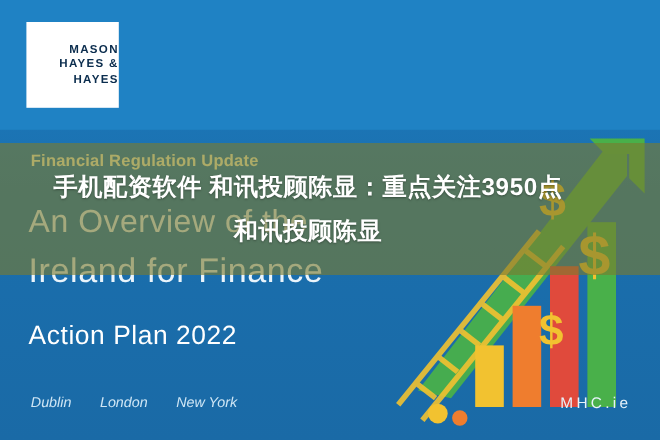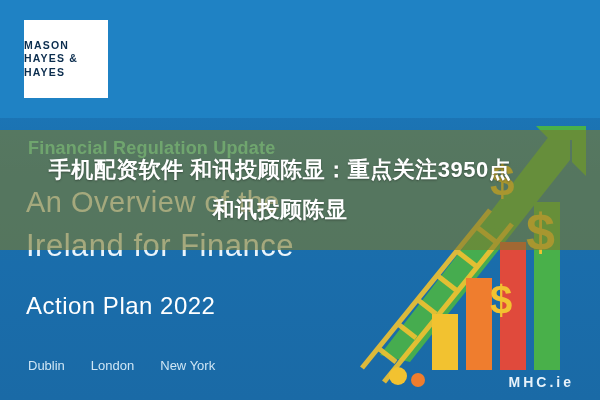--- a/index.html
+++ b/index.html
@@ -30,37 +30,37 @@
     background: #1f82c4;
   }
   
   .logo-box {
     position: absolute;
     left: 24px; top: 20px;
     width: 84px; height: 78px;
     background: #ffffff;
     display: flex;
     flex-direction: column;
-    align-items: flex-start;
+    align-items: flex-end;
     justify-content: center;
     line-height: 1.25;
   }
   .logo-line {
     font-size: 10.5px;
     letter-spacing: 1.2px;
     color: #0b2d4e;
     font-weight: 600;
     text-align: center;
   }
   
   .eyebrow {
     position: absolute;
     left: 28px; top: 138px;
-    font-size: 18px;
-    color: #5eead4;
+    font-size: 15px;
+    color: #fef9c3;
     font-weight: 700;
     letter-spacing: 0.2px;
   }
   .head-1, .head-2, .head-3, .head-4 {
     position: absolute;
     left: 26px;
     color: #ffffff;
     font-weight: 400;
     letter-spacing: 0.5px;
     white-space: nowrap;
@@ -69,28 +69,29 @@
   .head-2 { top: 228px; font-size: 31px; color:#eaf4fb;}
   .head-4 { top: 292px; font-size: 24px; font-weight: 500; color:#ffffff; }
   
   .cities {
     position: absolute;
     left: 28px; top: 358px;
     display: flex;
     gap: 26px;
     font-size: 13px;
     color: #cfe6f5;
+    font-style: italic;
   }
   .mhc-ie {
     position: absolute;
-    right: 26px; bottom: 10px;
+    right: 26px; bottom: 26px;
     font-size: 14px;
     letter-spacing: 3px;
     color: #e7f2fa;
-    font-weight: 700;
+    font-weight: 400;
   }
   
   .art {
     position: absolute;
     right: 0; top: 100px;
     width: 260px; height: 290px;
   }
   .art svg { display: block; }
   
   .overlay-band {

